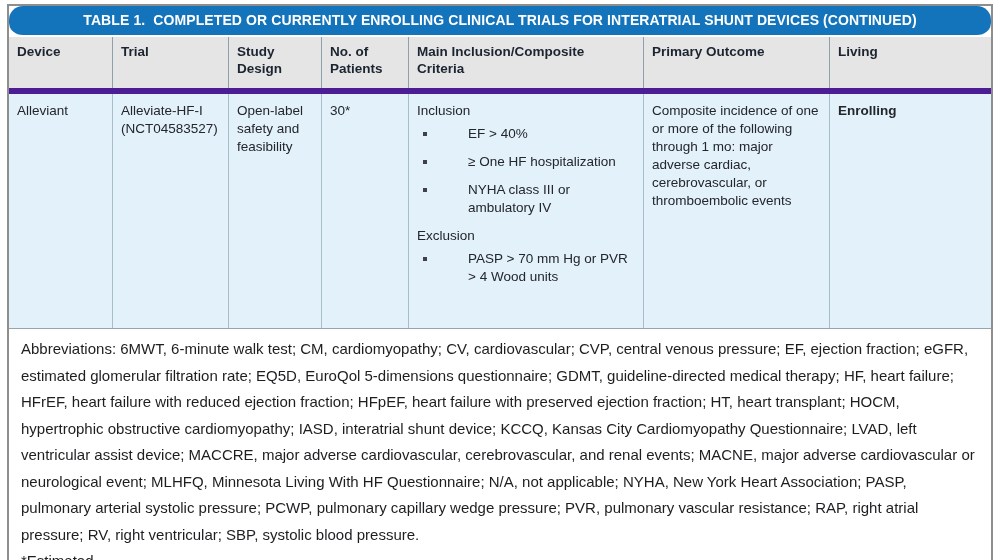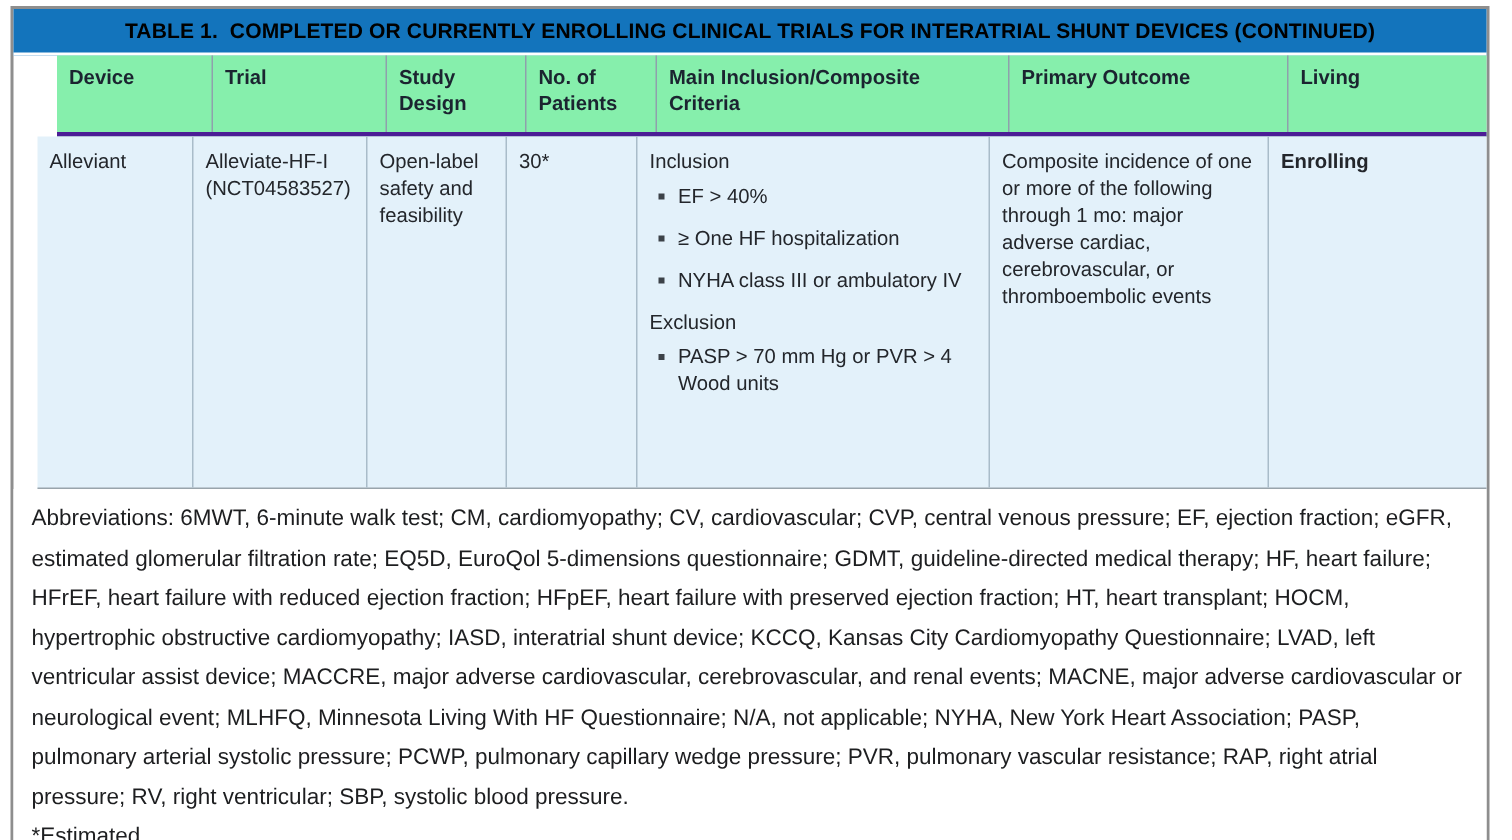--- a/index.html
+++ b/index.html
@@ -5,43 +5,44 @@
   * { margin:0; padding:0; box-sizing:border-box; }
   html,body {
     width:1008px; height:560px; background:#ffffff; overflow:hidden;
     font-family:"Liberation Sans", sans-serif;
   }
   .table-wrap {
     position:absolute; left:7px; top:4px; width:986px;
     border:2px solid #8e8e8e; background:#ffffff;
   }
   .title-bar {
-    background:#1374bc; color:#000000; font-weight:bold;
+    background:#1374bc; color:#ffffff; font-weight:bold;
     font-size:14px; letter-spacing:0.1px; text-align:center;
     padding:6px 4px 7px 4px; border-bottom:2px solid #ffffff;
     white-space:pre-wrap;
+    border-radius:14px;
   }
   .grid-row { display:grid; grid-template-columns:104px 116px 93px 87px 235px 186px 1fr; }
   .hdr {
-    background:#86efac; border-bottom:3px solid #4c1d95;margin-left:29px;
+    background:#e5e5e5; border-bottom:6px solid #4c1d95;
   }
   .hdr .cell {
     font-weight:bold; color:#1b2430; font-size:13.5px; line-height:17px;
     padding:6px 8px; min-height:51px; border-right:1px solid #8fa0ac;
   }
   .hdr .cell:last-child { border-right:none; }
-  .datarow { background:#e3f1fa; border-bottom:1px solid #99a4ab;margin-left:16px; }
+  .datarow { background:#e3f1fa; border-bottom:1px solid #99a4ab; }
   .datarow .cell {
     color:#23262b; font-size:13.5px; line-height:18px;
     padding:8px 8px; min-height:234px; border-right:1px solid #a9bcc9;
   }
   .datarow .cell:last-child { border-right:none;font-weight:bold; }
   .crit-label { margin-bottom:5px; }
   .crit-list { list-style:none; margin:0 0 2px 0; }
-  .crit-item { display:flex; margin:0 0 10px 0; }
+  .crit-item { display:flex; margin:0 0 10px 0;gap:32px; }
   .crit-item .sq {
     flex:0 0 auto; width:4px; height:4px; background:#3c4248;
     margin:7px 9px 0 6px;
   }
   .crit-item .txt { flex:1 1 auto; }
   .footer {
     background:#ffffff; padding:7px 12px 6px 12px;
     font-size:15px; line-height:26.5px; color:#1d1e20;
   }
   .footnote-star { margin-top:0px; }

